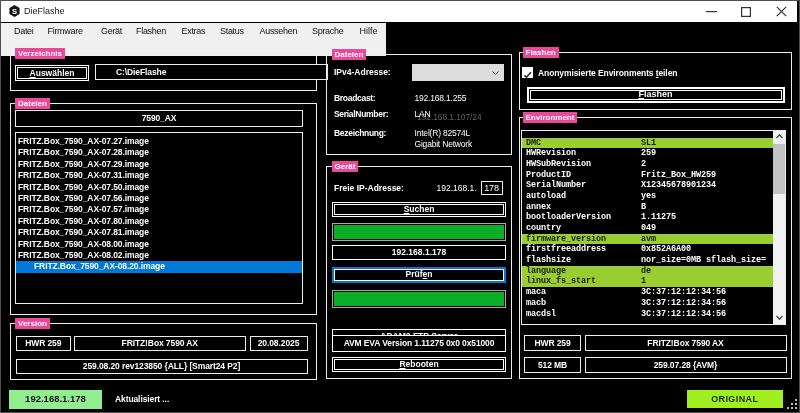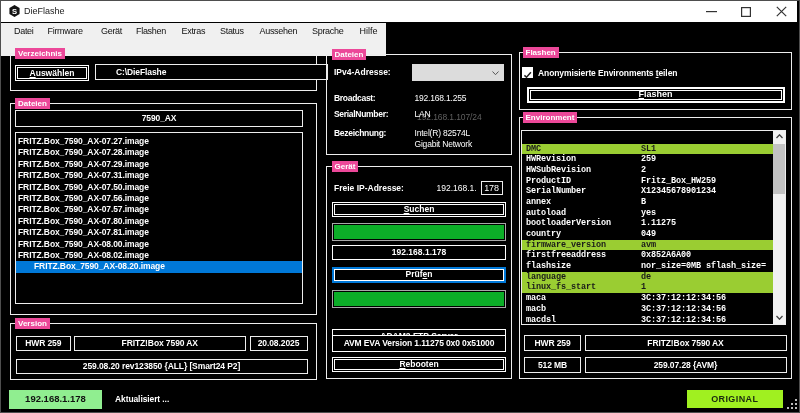--- a/index.html
+++ b/index.html
@@ -139,21 +139,21 @@
       <polyline points="2.4,5.4 4.5,7.3 8.9,2.3" fill="none" stroke="#222" stroke-width="1.5"></polyline>
     </svg>
 </div>
 <div class="lab" style="left:538px;top:68px;letter-spacing:-0.1px;">Anonymisierte Environments <u>t</u>eilen</div>
 <div class="btn2" style="left:526.5px;top:87px;width:254px;height:12px;line-height:10.5px;border-width:2px;font-size:9px;"><u>F</u>lashen</div>
 
 <div class="grp" style="left:518.5px;top:117px;width:271px;height:259.5px;">
   <div class="gl" style="left:3px;">Environment</div>
 </div>
 <div class="box" style="left:521px;top:129.5px;width:263px;height:193px;text-align:left;">
-  <div id="env" style="font-family:'Liberation Mono',monospace;font-size:8.5px;font-weight:bold;line-height:10.7px;padding-top:1px;margin-top:12px;">
+  <div id="env" style="font-family:'Liberation Mono',monospace;font-size:8.5px;font-weight:bold;line-height:10.7px;padding-top:7px;">
     <div style="background:#9acd32;color:#1a1a1a;">
         <span>DMC</span>
         <i>SL1</i>
       </div>
     <div>
         <span>HWRevision</span>
         <i>259</i>
       </div>
     <div>
         <span>HWSubRevision</span>
@@ -161,26 +161,26 @@
       </div>
     <div>
         <span>ProductID</span>
         <i>Fritz_Box_HW259</i>
       </div>
     <div>
         <span>SerialNumber</span>
         <i>X12345678901234</i>
       </div>
     <div>
+        <span>autoload</span>
+        <i>yes</i>
+      </div>
+    <div>
         <span>annex</span>
         <i>B</i>
-      </div>
-    <div>
-        <span>autoload</span>
-        <i>yes</i>
       </div>
     <div>
         <span>bootloaderVersion</span>
         <i>1.11275</i>
       </div>
     <div>
         <span>country</span>
         <i>049</i>
       </div>
     <div style="background:#9acd32;color:#1a1a1a;">

